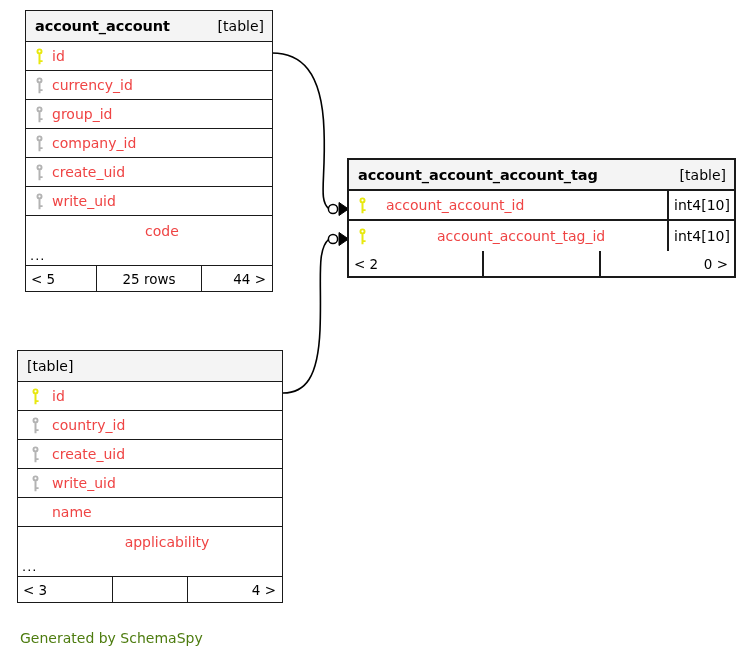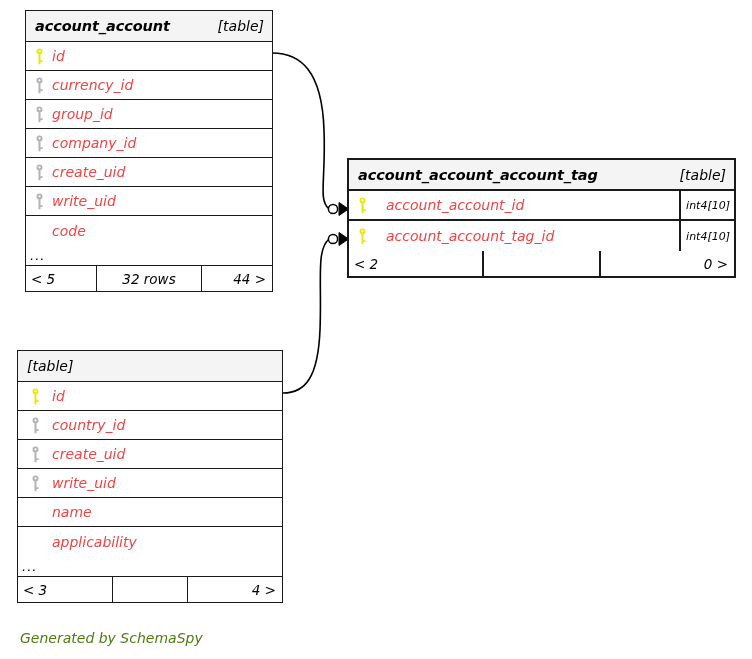--- a/index.html
+++ b/index.html
@@ -13,21 +13,20 @@
     height: 659px;
     position: relative;
     font-family: "DejaVu Sans", "Liberation Sans", sans-serif;
     overflow: hidden;
   }
   #canvas {
     position: absolute;
     left: 0; top: 0;
     width: 596px;
     height: 659px;
-    font-style: italic;
   }
 
   
   #edges {
     position: absolute;
     left: 0; top: 0;
     width: 752px;
     height: 659px;
     pointer-events: none;
   }
@@ -75,41 +74,42 @@
     align-items: center;
     border-bottom: 1px solid #1a1a1a;
     box-sizing: border-box;
   }
   .thick > .rows > .tbl-row {
     border-bottom-width: 2px;
     gap: 11px;
   }
   .tbl-row:last-child {
     border-bottom: none;
+    text-align: center;
   }
   .col-keycell {
     width: 26px;
     min-width: 26px;
     display: flex;
     align-items: center;
     justify-content: center;
   }
   .col-keycell.wide {
     width: 34px;
     min-width: 34px;
   }
   .col-name {
     flex: 1 1 auto;
     font-size: 14px;
     color: #ef4444;
     white-space: nowrap;
     overflow: hidden;
   }
   .col-type {
-    font-size: 11px;
+    font-size: 14px;
     color: #000000;
     border-left: 1px solid #1a1a1a;
     padding: 0 4px 0 5px;
     height: 100%;
     display: flex;
     align-items: center;
     box-sizing: border-box;
     white-space: nowrap;
   }
   .thick .col-type {
@@ -270,21 +270,21 @@
       <div class="tbl-row">
         <span class="col-keycell"></span>
         <span class="col-name">code</span>
       </div>
     </div>
 
     <div class="tbl-ellipsis">...</div>
 
     <div class="tbl-footer">
       <span class="foot-cell foot-left" style="width:70px;">&lt; 5</span>
-      <span class="foot-cell foot-mid">32 rows</span>
+      <span class="foot-cell foot-mid">25 rows</span>
       <span class="foot-cell foot-right" style="width:70px;">44 &gt;</span>
     </div>
   </div>
 
   <div class="table-box" id="tbl-account-account-tag" style="left:17px; top:350px; width:266px;">
 
     <div class="tbl-header">
       <span class="tbl-kind">[table]</span>
     </div>
 

